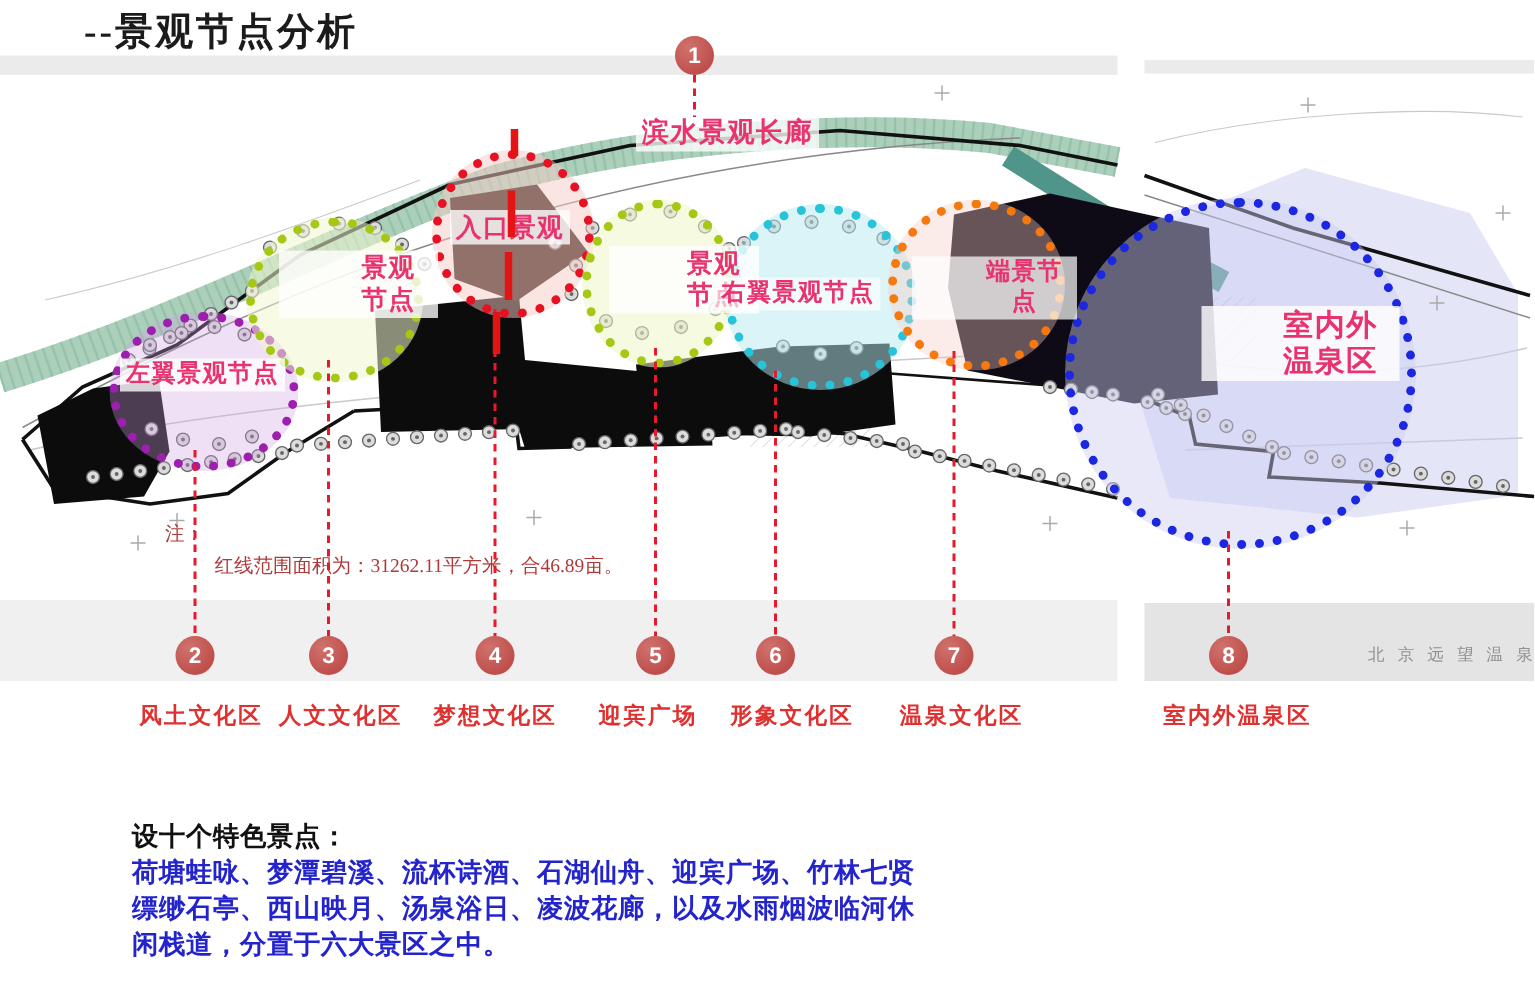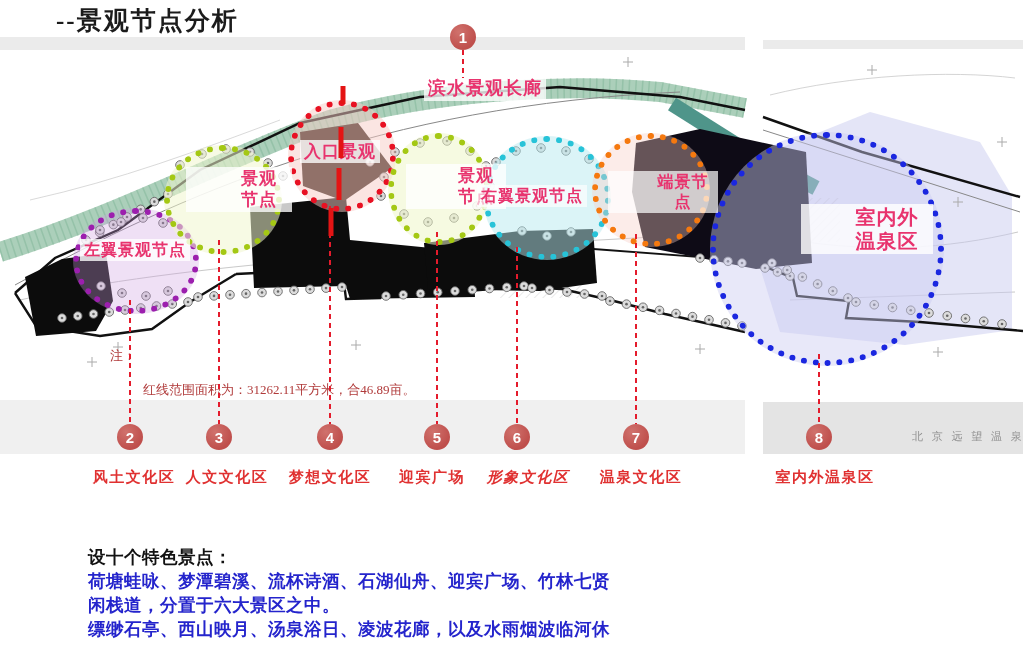--- a/index.html
+++ b/index.html
@@ -34,21 +34,21 @@
   #lbl-corridor{left:424px;top:76px;font-size:18px;}
   #lbl-left-wing{left:80px;top:239px;font-size:16px;}
   #lbl-node-a{left:186px;top:167px;width:58px;font-size:17px;}
   #lbl-entrance{left:300px;top:140px;font-size:17px;}
   #lbl-node-b{left:406px;top:164px;width:52px;font-size:17px;}
   #lbl-right-wing{left:477px;top:185px;font-size:16px;background:rgba(255,255,255,.65);}
   #lbl-end{left:608px;top:171px;width:62px;font-size:16px;background:rgba(255,255,255,.7);}
   #lbl-spring{left:801px;top:204px;width:84px;font-size:20px;background:rgba(255,255,255,.8);line-height:1.2;}
   
   #note{left:110px;top:347px;font-family:"Liberation Serif",serif;color:var(--note);font-size:13px;background:transparent;}
-  #note .l2{margin-left:33px;margin-top:16px;}
+  #note .l2{margin-left:33px;margin-top:3px;}
   
   #watermark{left:912px;top:429px;font-family:"Liberation Serif",serif;font-size:11px;
       color:var(--watermark_gray);letter-spacing:3px;white-space:nowrap;}
   
   .num-badge{position:absolute;width:26px;height:26px;border-radius:50%;
       background:radial-gradient(circle at 35% 30%, #d0726d, var(--marker) 70%);
       color:#fff;font-size:15px;font-weight:bold;display:flex;align-items:center;justify-content:center;}
   
   .zone-label{position:absolute;top:468px;transform:translateX(-50%);
       color:var(--zone_label);font-size:15px;font-weight:bold;letter-spacing:1.5px;white-space:nowrap;}
@@ -402,30 +402,30 @@
   <div class="num-badge" style="left:317px;top:424px;">4</div>
   <div class="num-badge" style="left:424px;top:424px;">5</div>
   <div class="num-badge" style="left:504px;top:424px;">6</div>
   <div class="num-badge" style="left:623px;top:424px;">7</div>
   <div class="num-badge" style="left:806px;top:424px;">8</div>
 
   <div class="zone-label" style="left:134px;">风土文化区</div>
   <div class="zone-label" style="left:227px;">人文文化区</div>
   <div class="zone-label" style="left:330px;">梦想文化区</div>
   <div class="zone-label" style="left:432px;">迎宾广场</div>
-  <div class="zone-label" style="left:528px;font-style:italic;">形象文化区</div>
+  <div class="zone-label" style="left:528px;">形象文化区</div>
   <div class="zone-label" style="left:641px;">温泉文化区</div>
   <div class="zone-label" style="left:825px;">室内外温泉区</div>
 
   <div id="page-title" class="abs">--景观节点分析</div>
 
   <div id="footer" class="abs">
     <div class="row">
       <div class="prefix">设十个特色景点：</div>
       <div class="lines">
         <div>荷塘蛙咏、梦潭碧溪、流杯诗酒、石湖仙舟、迎宾广场、竹林七贤</div>
+        <div>缥缈石亭、西山映月、汤泉浴日、凌波花廊，以及水雨烟波临河休</div>
         <div>闲栈道，分置于六大景区之中。</div>
-        <div>缥缈石亭、西山映月、汤泉浴日、凌波花廊，以及水雨烟波临河休</div>
       </div>
     </div>
   </div>
 
 </div>
 
 </body></html>

